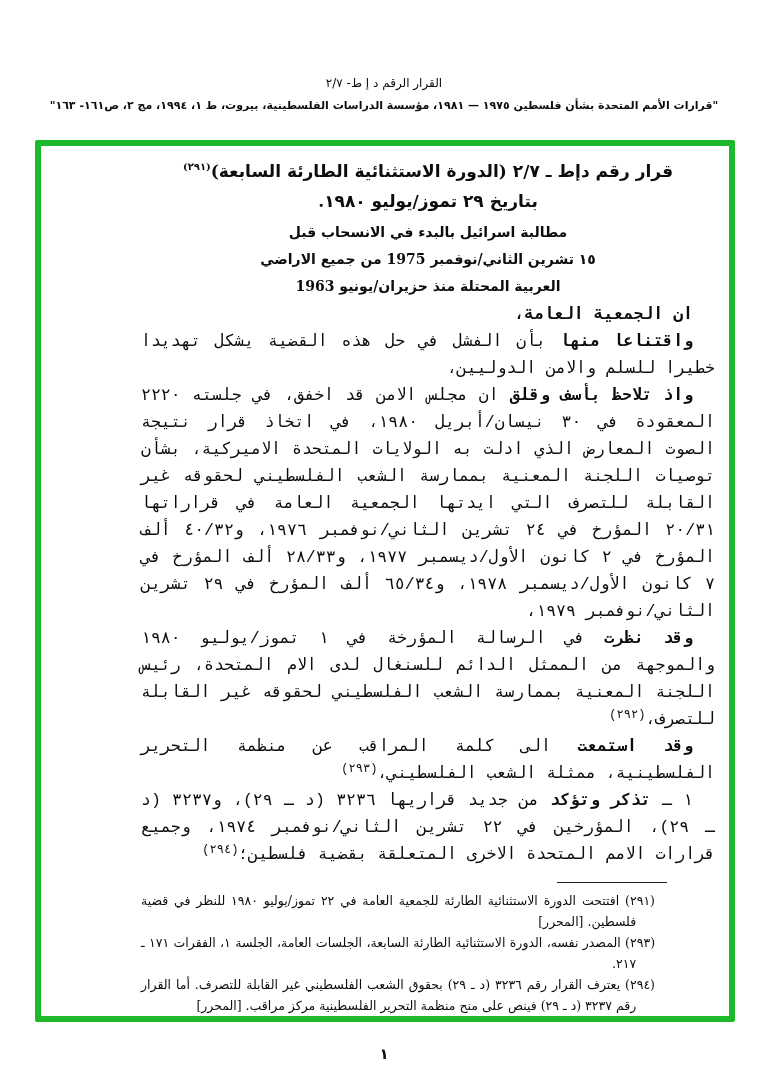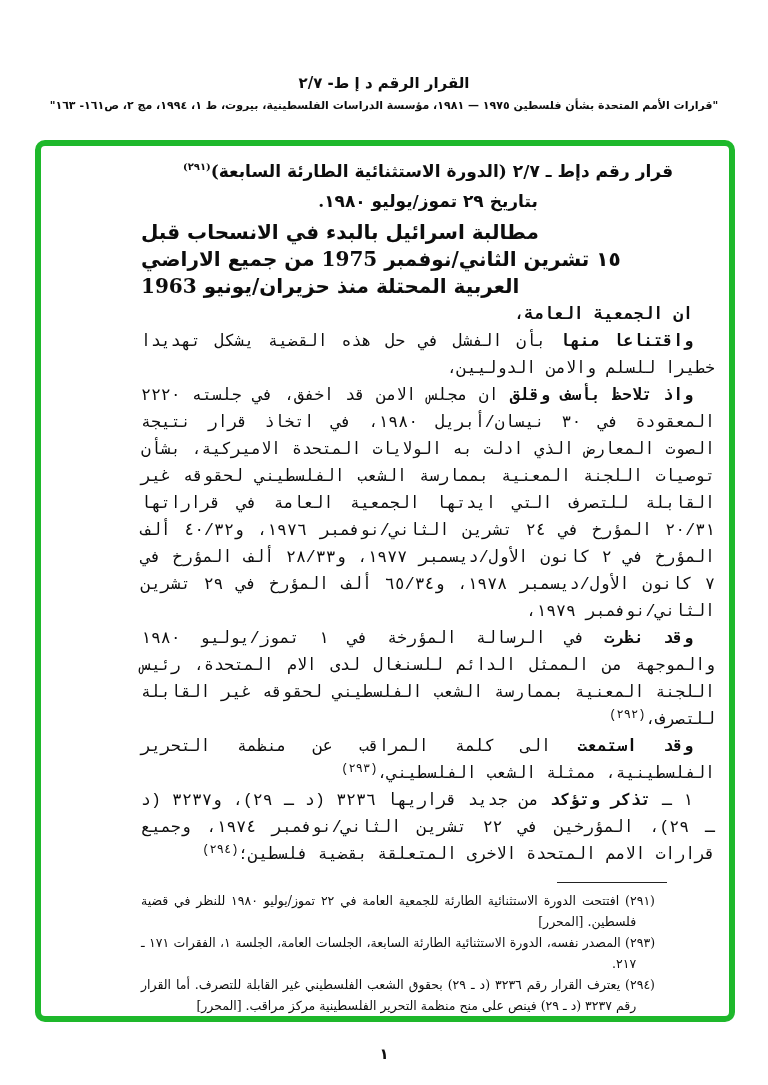--- a/index.html
+++ b/index.html
@@ -7,39 +7,39 @@
     position:relative;width:768px;height:1085px;background:#ffffff;
     font-family:"DejaVu Serif","DejaVu Sans",serif;color:#0d0d0d;
     direction:rtl;overflow:hidden;
   }
   
   .header{
     position:absolute;top:72px;left:0;right:0;text-align:center;
   }
   .header-line1{
     font-family:"DejaVu Sans","Liberation Sans",sans-serif;
-    font-weight:bold;font-size:15px;line-height:22px;letter-spacing:0.5px;
+    font-weight:normal;font-size:12px;line-height:22px;letter-spacing:0.5px;
   }
   .header-line2{
     font-family:"DejaVu Sans","Liberation Sans",sans-serif;
     font-weight:bold;font-size:11px;line-height:18px;margin-top:3px;
   }
   
   .frame{
     position:absolute;left:35px;top:140px;width:700px;height:882px;
-    border:6px solid #1eb82b;border-radius:10px;box-sizing:border-box;
+    border:6px solid #1eb82b;border-radius:2px;box-sizing:border-box;
     background:#ffffff;
   }
   
   .column{
     position:absolute;top:10px;right:14px;left:100px;
   }
   .heading{text-align:center;font-weight:bold;font-size:17px;line-height:30px;}
   .heading sup{font-size:10px;line-height:0;}
-  .doc-title{text-align:left;font-weight:bold;font-size:20px;line-height:27px;margin-top:3px;}
+  .doc-title{text-align:center;font-weight:bold;font-size:14px;line-height:27px;margin-top:3px;}
   .body-text{margin-top:1px;font-size:16.5px;}
   .body-text p.para{
     margin:0;text-align:justify;line-height:27px;text-indent:22px;font-family:Liberation Mono, monospace;
   }
   .body-text p.para sup{font-size:12px;line-height:0;}
   .fn-sep{
     width:110px;height:0;border-top:1.5px solid #222;
     margin:14px 48px 8px auto;
   }
   .footnotes{

